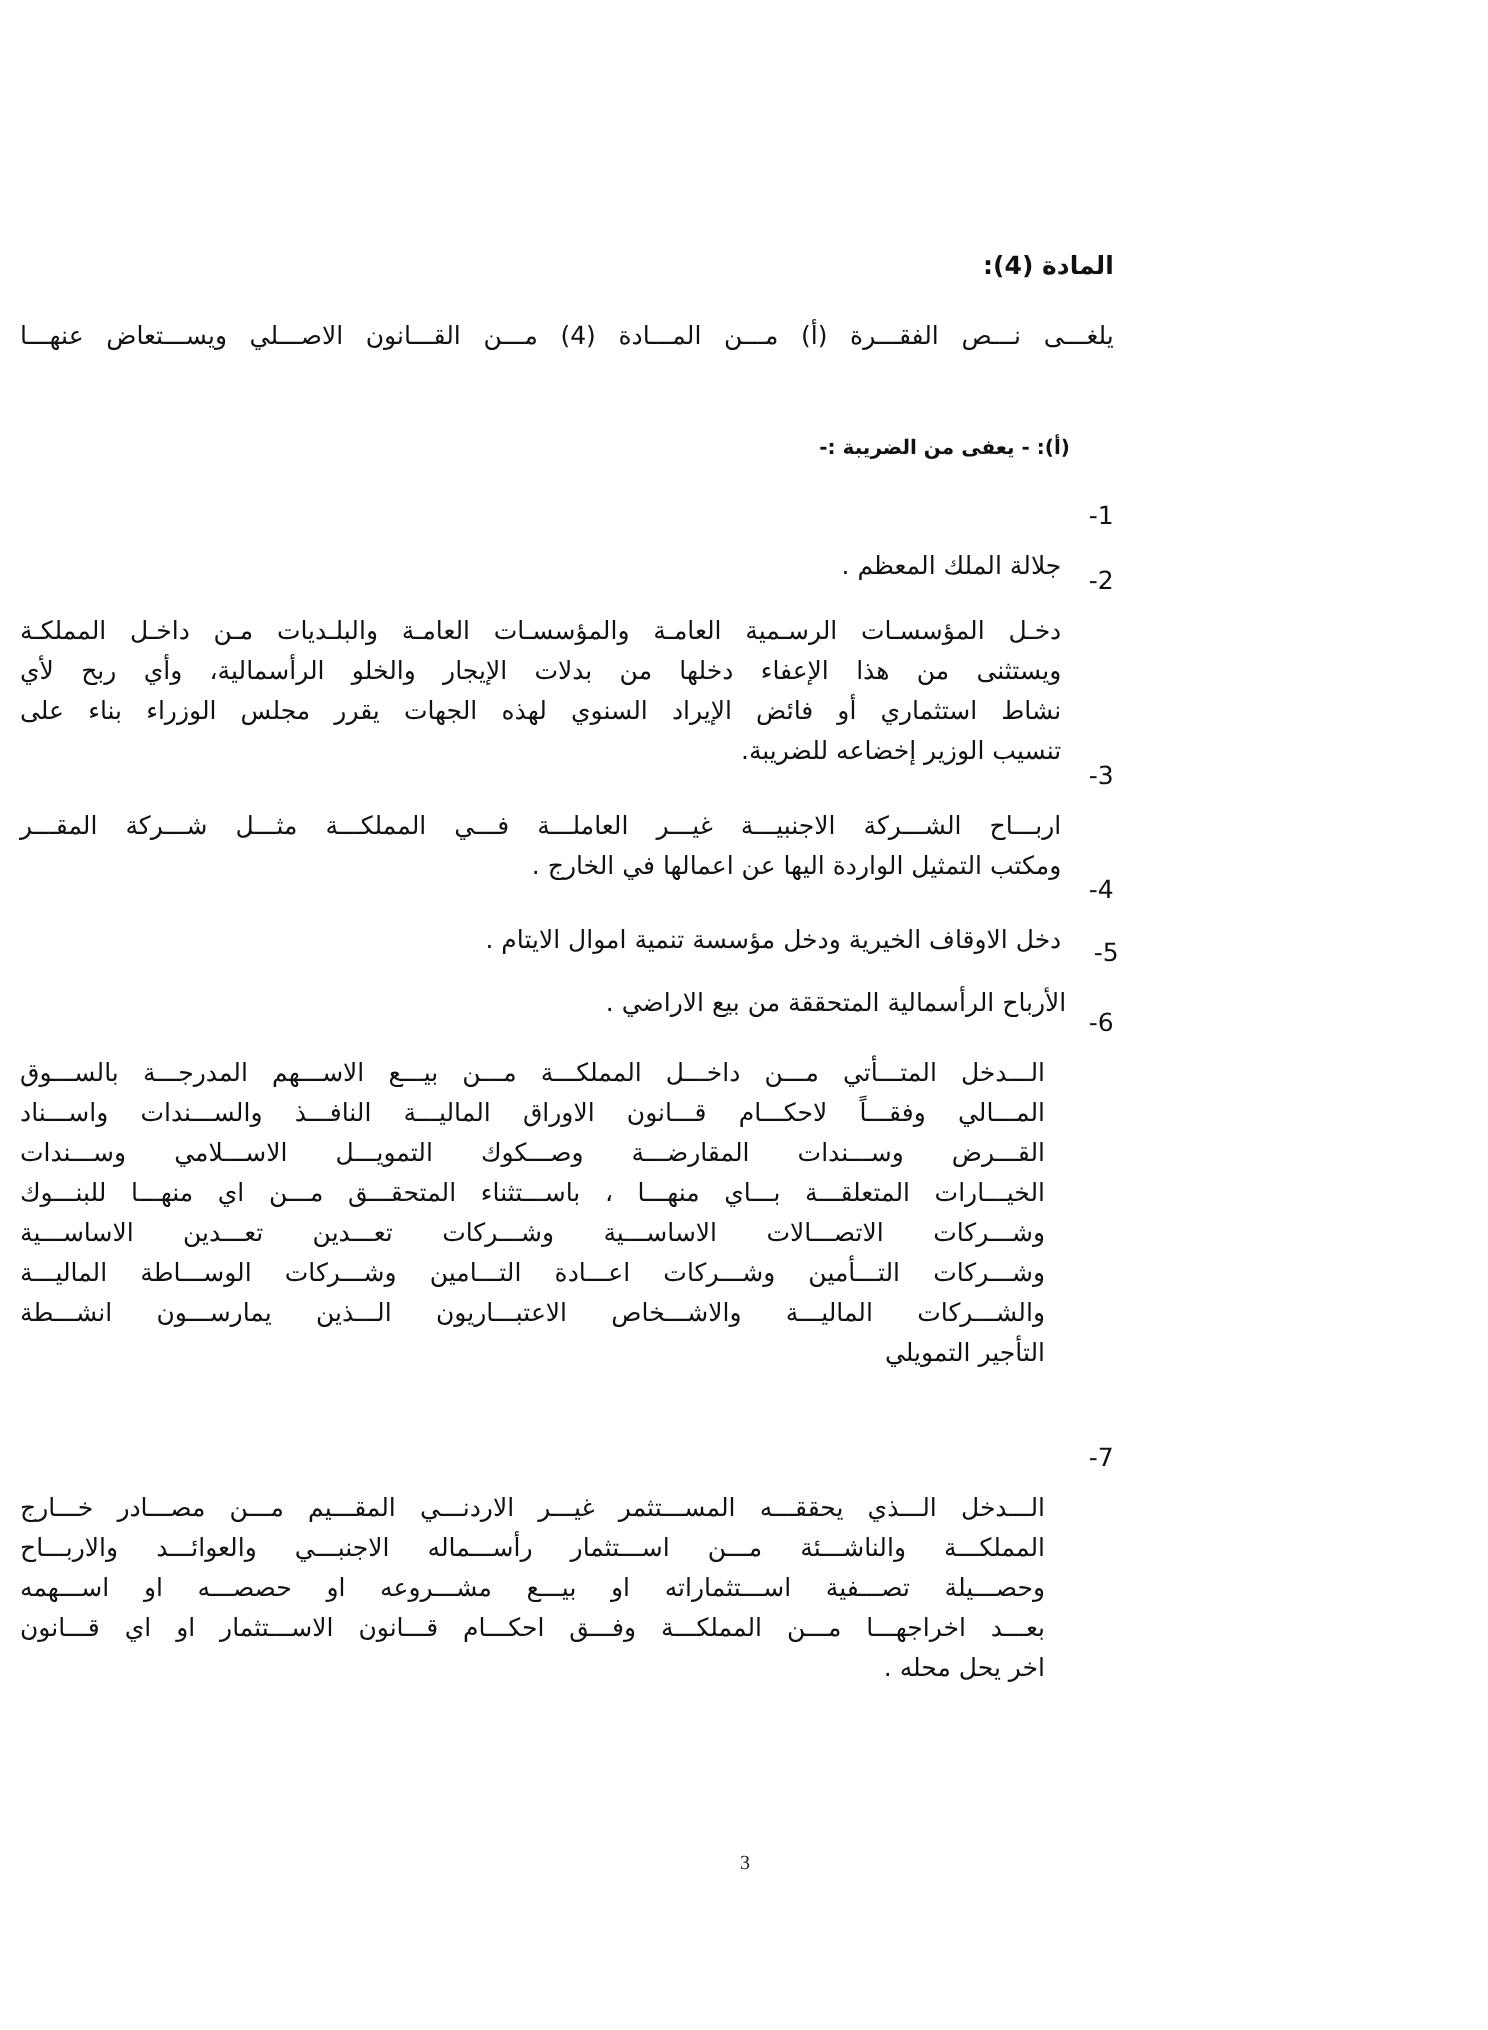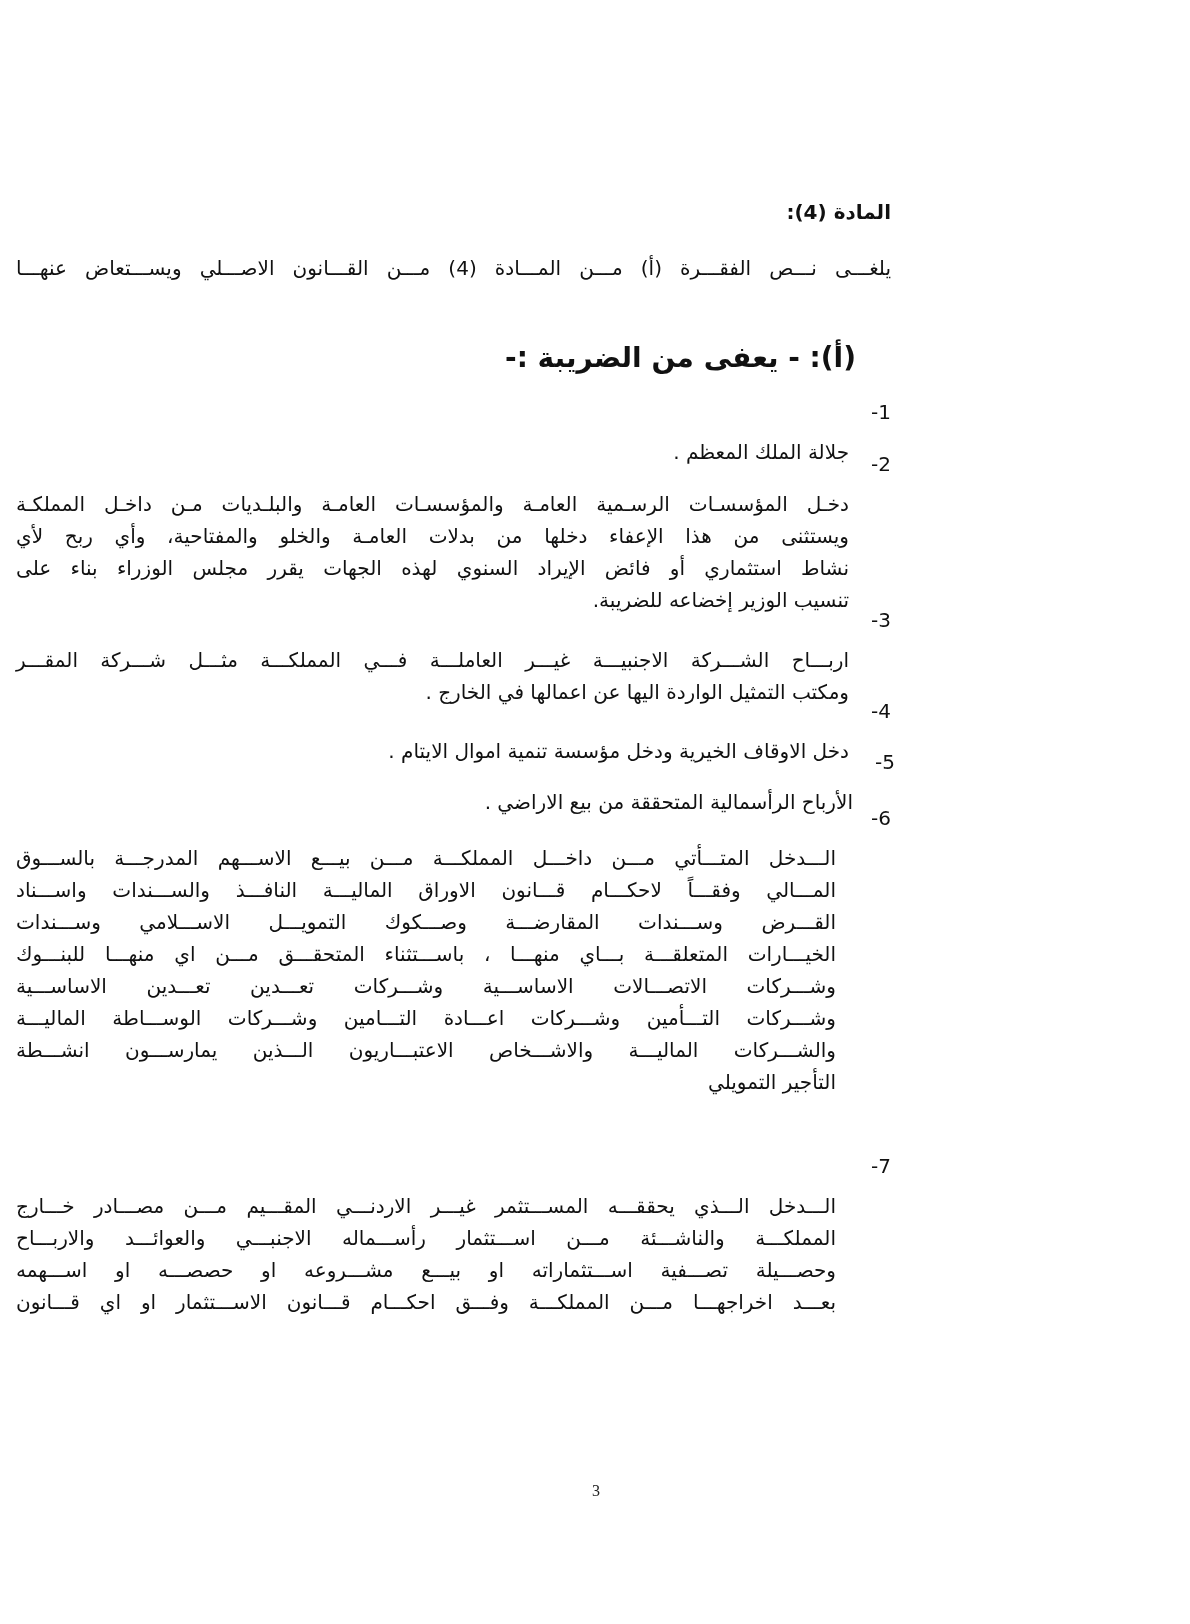--- a/index.html
+++ b/index.html
@@ -14,21 +14,21 @@
     position: absolute; right: 185px; top: 196px;
     font-weight: bold; font-size: 20px; line-height: 32px; white-space: nowrap;
   }
   .intro {
     position: absolute; right: 185px; top: 252px; width: 875px;
     font-size: 20px; line-height: 32px; text-align: justify; text-align-last: right;
   }
   .intro .line { display: block; }
   .section-heading {
     position: absolute; right: 220px; top: 340px;
-    font-weight: bold; font-size: 28px; line-height: 36px; white-space: nowrap;
+    font-weight: bold; font-size: 16px; line-height: 36px; white-space: nowrap;
   }
   .items { position: absolute; right: 185px; top: 390px; width: 875px; }
   .item { position: absolute; right: 0; width: 875px; display: flex; flex-direction: row; }
   .item .num { flex: 0 0 auto; width: 42px; font-size: 20px; line-height: 32px; text-align: right; white-space: nowrap; }
   .item .body { flex: 1 1 auto; font-size: 20px; line-height: 32px; margin-top: 40px; }
   .item .body .line { display: block; text-align: justify; text-align-last: justify; white-space: nowrap; }
   .item .body .line.last { text-align-last: right; }
   .page-number {
     position: absolute; left: 592px; top: 1482px;
     font-family: "Liberation Serif", serif; font-size: 16px; color: #222;
@@ -53,21 +53,21 @@
       <span class="num">1-</span>
       <div class="body">
         <span class="line last">جلالة الملك المعظم .</span>
       </div>
     </div>
 
     <div class="item" style="top: 58px; right: 0;">
       <span class="num">2-</span>
       <div class="body">
         <span class="line">دخـل المؤسسـات الرسـمية العامـة والمؤسسـات العامـة والبلـديات مـن داخـل المملكـة</span>
-        <span class="line">ويستثنى من هذا الإعفاء دخلها من بدلات العامـة والخلو والمفتاحية، وأي ربح لأي</span>
+        <span class="line">ويستثنى من هذا الإعفاء دخلها من بدلات الإيجار والخلو الرأسمالية، وأي ربح لأي</span>
         <span class="line">نشاط استثماري أو فائض الإيراد السنوي لهذه الجهات يقرر مجلس الوزراء بناء على</span>
         <span class="line last">تنسيب الوزير إخضاعه للضريبة.</span>
       </div>
     </div>
 
     <div class="item" style="top: 214px; right: 0;">
       <span class="num">3-</span>
       <div class="body">
         <span class="line">اربـــاح الشـــركة الاجنبيـــة غيـــر العاملـــة فـــي المملكـــة مثـــل شـــركة المقـــر</span>
         <span class="line last">ومكتب التمثيل الواردة اليها عن اعمالها في الخارج .</span>
@@ -102,19 +102,20 @@
       </div>
     </div>
 
     <div class="item" style="top: 760px; right: 0;">
       <span class="num" style="width: 55px;">7-</span>
       <div class="body">
         <span class="line">الـــدخل الـــذي يحققـــه المســـتثمر غيـــر الاردنـــي المقـــيم مـــن مصـــادر خـــارج</span>
         <span class="line">المملكـــة والناشـــئة مـــن اســـتثمار رأســـماله الاجنبـــي والعوائـــد والاربـــاح</span>
         <span class="line">وحصـــيلة تصـــفية اســـتثماراته او بيـــع مشـــروعه او حصصـــه او اســـهمه</span>
         <span class="line">بعـــد اخراجهـــا مـــن المملكـــة وفـــق احكـــام قـــانون الاســـتثمار او اي قـــانون</span>
+        <span class="line last">اخر يحل محله .</span>
       </div>
     </div>
 
   </div>
 
   <div class="page-number">3</div>
 </div>
 
 </body></html>

